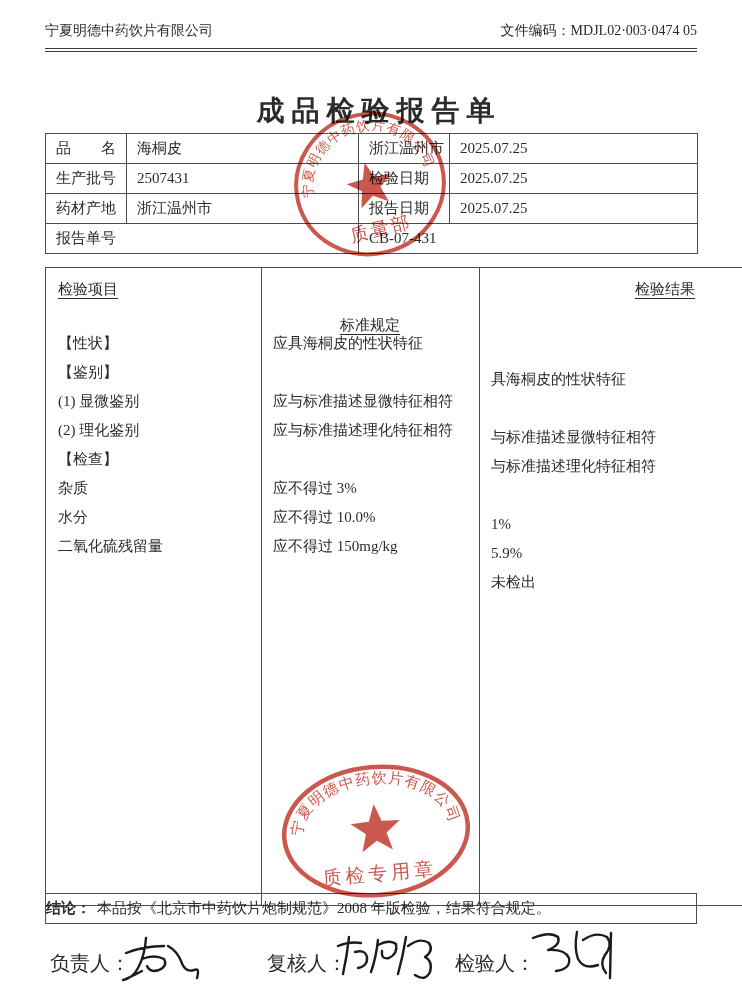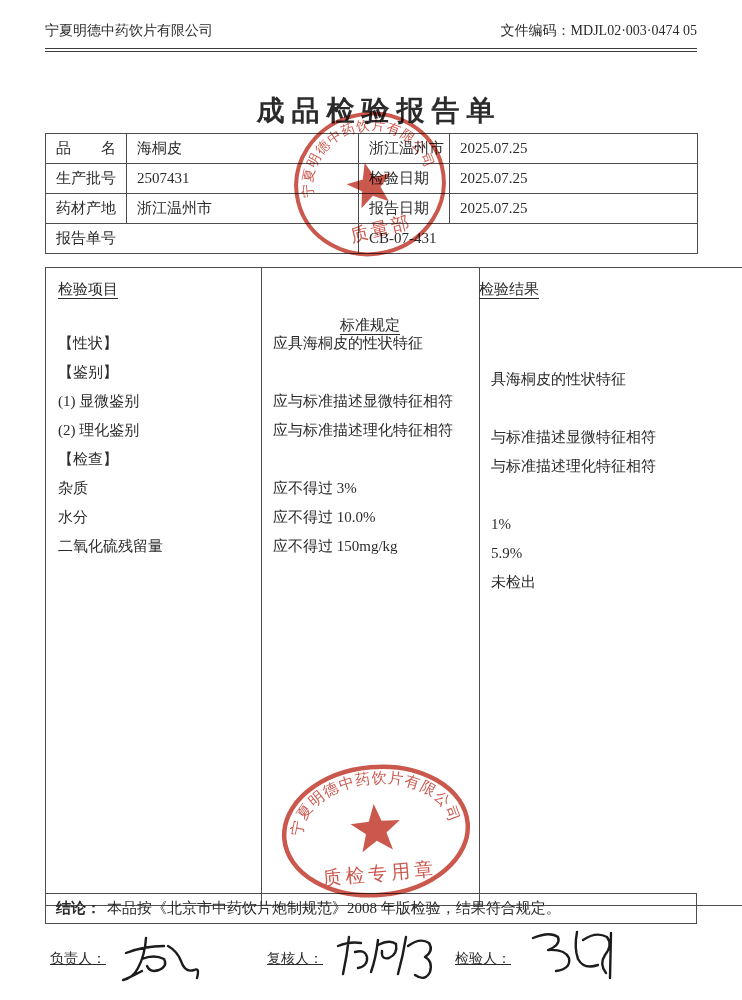--- a/index.html
+++ b/index.html
@@ -32,34 +32,34 @@
   
   .main-table{
     position:absolute;left:45px;top:267px;width:708px;height:639px;
     border:1px solid #4d4d4d;box-sizing:border-box;font-size:15px;
   }
   .vline{position:absolute;top:0;bottom:0;width:1px;background:#4d4d4d;}
   .mhead{position:absolute;top:9px;height:24px;line-height:24px;}
   .mhead span{text-decoration:underline;text-underline-offset:4px;}
   .mh1{left:12px;}
   .mh2{left:215px;width:218px;text-align:center;margin-top:36px;}
-  .mh3{left:433px;width:216px;text-align:left;}
+  .mh3{left:433px;width:216px;text-align:right;}
   .mrow{position:absolute;left:0;right:0;height:29px;line-height:29px;white-space:nowrap;}
   .mrow .c1{position:absolute;left:12px;}
   .mrow .c2{position:absolute;left:227px;}
   .mrow .c3{position:absolute;left:445px;margin-top:36px;}
   
   .conclusion{
     position:absolute;left:45px;top:893px;width:652px;height:31px;
     border:1px solid #4d4d4d;box-sizing:border-box;
-    line-height:29px;font-size:15px;padding-left:10px;white-space:nowrap;
+    line-height:29px;font-size:15px;white-space:nowrap;
   }
   .conclusion b{margin-right:6px;}
   
-  .sig-label{position:absolute;font-size:14px;white-space:nowrap;text-decoration:underline;}
+  .sig-label{position:absolute;font-size:20px;white-space:nowrap;}
   .sig-svg{position:absolute;}
   .sig-svg path{stroke:#1c1c1c;stroke-width:2.4;fill:none;stroke-linecap:round;stroke-linejoin:round;}
   
   .stamp{position:absolute;mix-blend-mode:multiply;opacity:.85;pointer-events:none;}
 </style>
 </head>
 <body>
 
 <div class="doc-header">
   <span>宁夏明德中药饮片有限公司</span>

